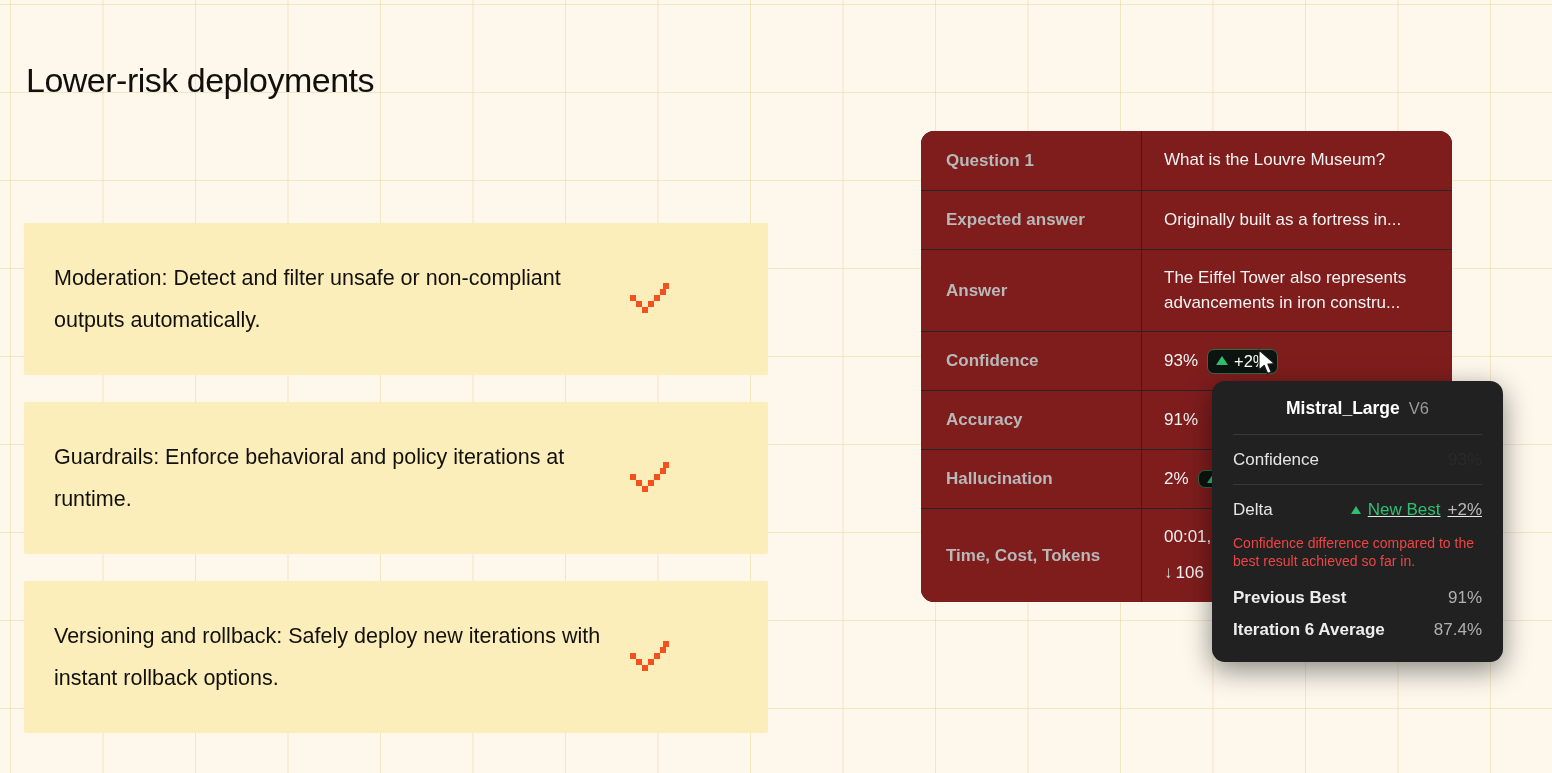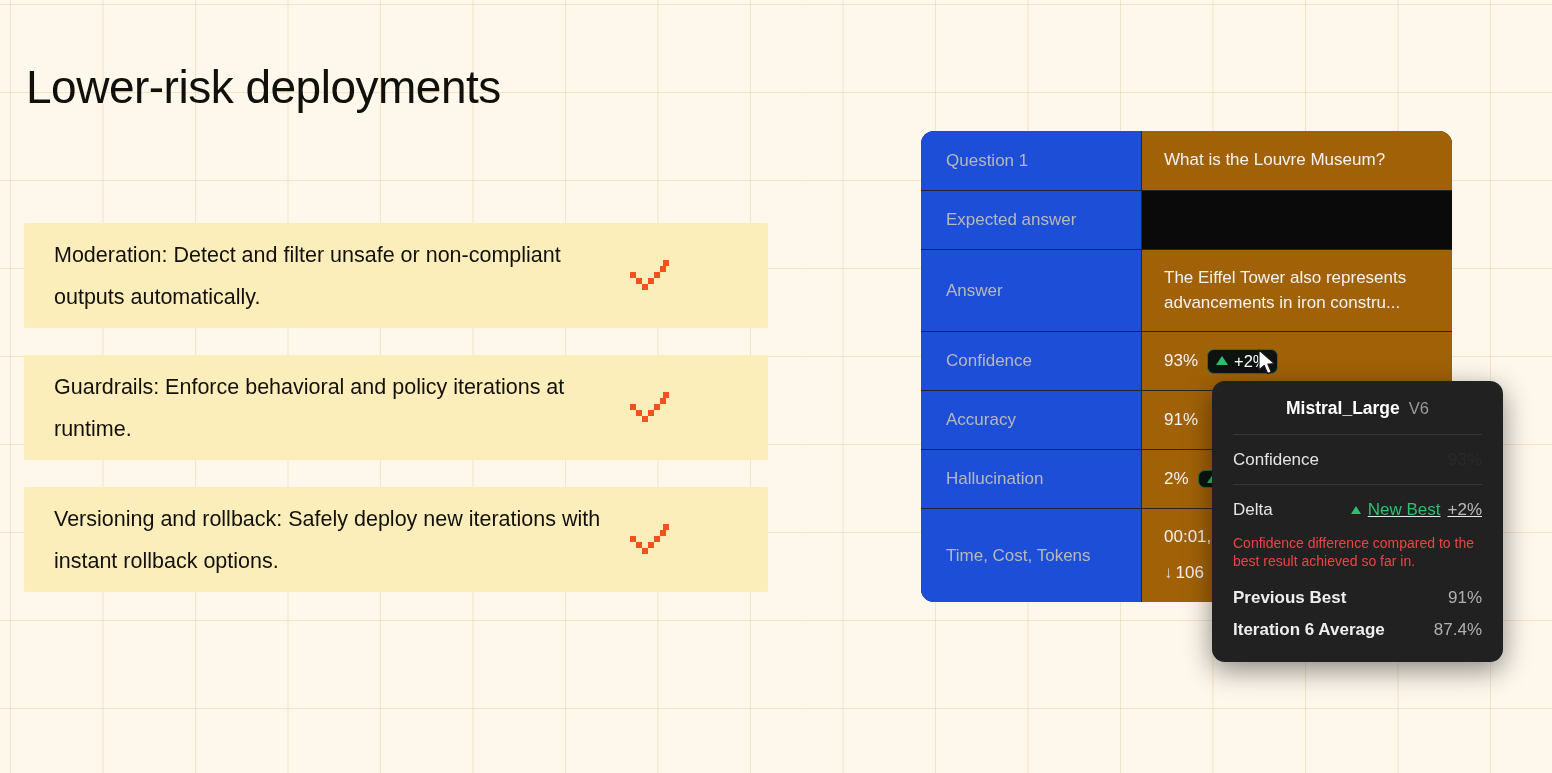--- a/index.html
+++ b/index.html
@@ -27,21 +27,21 @@
     background-size: 92.5px 88px;
     background-position: 10px 4px;
     pointer-events: none;
   }
 
   
   #page-title {
     position: absolute;
     left: 26px;
     top: 60px;
-    font-size: 46px;
+    font-size: 34px;
     font-weight: 400;
     letter-spacing: -0.5px;
     color: #12100c;
     line-height: 1.2;
     white-space: nowrap;
   }
 
   
   #feature-list {
     position: absolute;
@@ -49,21 +49,21 @@
     top: 223px;
     width: 744px;
     display: flex;
     flex-direction: column;
     gap: 27px;
   }
 
   .feature-card {
     background-color: #fceeba;
     border-radius: 2px;
-    height: 105px;
+    height: 152px;
     display: flex;
     align-items: center;
     padding: 0 40px 0 30px;
     gap: 16px;
   }
 
   .feature-text {
     flex: 1;
     font-size: 21.5px;
     line-height: 42px;
@@ -95,32 +95,33 @@
     display: flex;
     align-items: stretch;
     min-height: 59px;
     border-top: 1px solid #262626;
   }
   .eval-row:first-child { border-top: none; }
 
   .eval-label {
     width: 221px;
     flex: none;
-    background-color: #1d4ed8;
+    background-color: #7f1d1d;
     color: #b8b8b8;
     display: flex;
     align-items: center;
     padding: 16px 0 16px 25px;
     border-right: 1px solid #262626;
     line-height: 1.4;
+    font-weight: bold;
   }
 
   .eval-value {
     flex: 1;
-    background-color: #a16207;
+    background-color: #7f1d1d;
     color: #f2f2f2;
     display: flex;
     align-items: center;
     flex-wrap: wrap;
     gap: 9px;
     padding: 16px 20px 16px 22px;
     line-height: 1.45;
   }
 
   .eval-value.stacked {
@@ -286,20 +287,23 @@
 
   <div class="eval-row">
     <div class="eval-label">Question 1</div>
     <div class="eval-value">
       <span class="text-block">What is the Louvre Museum?</span>
     </div>
   </div>
 
   <div class="eval-row">
     <div class="eval-label">Expected answer</div>
+    <div class="eval-value">
+      <span class="text-block">Originally built as a fortress in...</span>
+    </div>
   </div>
 
   <div class="eval-row">
     <div class="eval-label">Answer</div>
     <div class="eval-value">
       <span class="text-block">The Eiffel Tower also represents advancements in iron constru...</span>
     </div>
   </div>
 
   <div class="eval-row">

